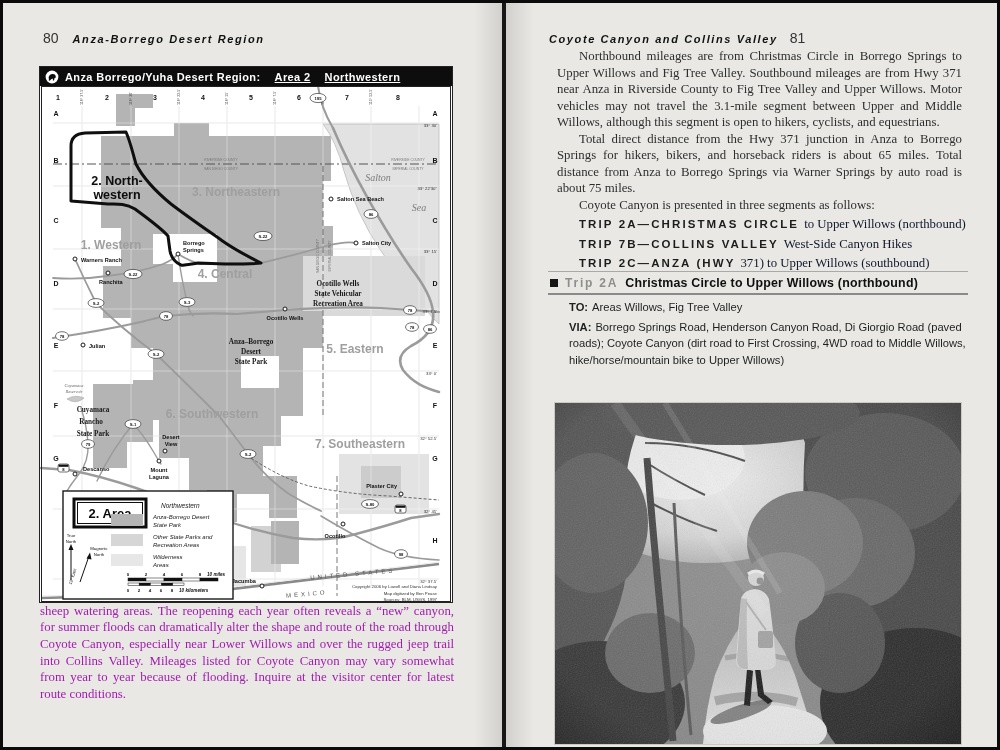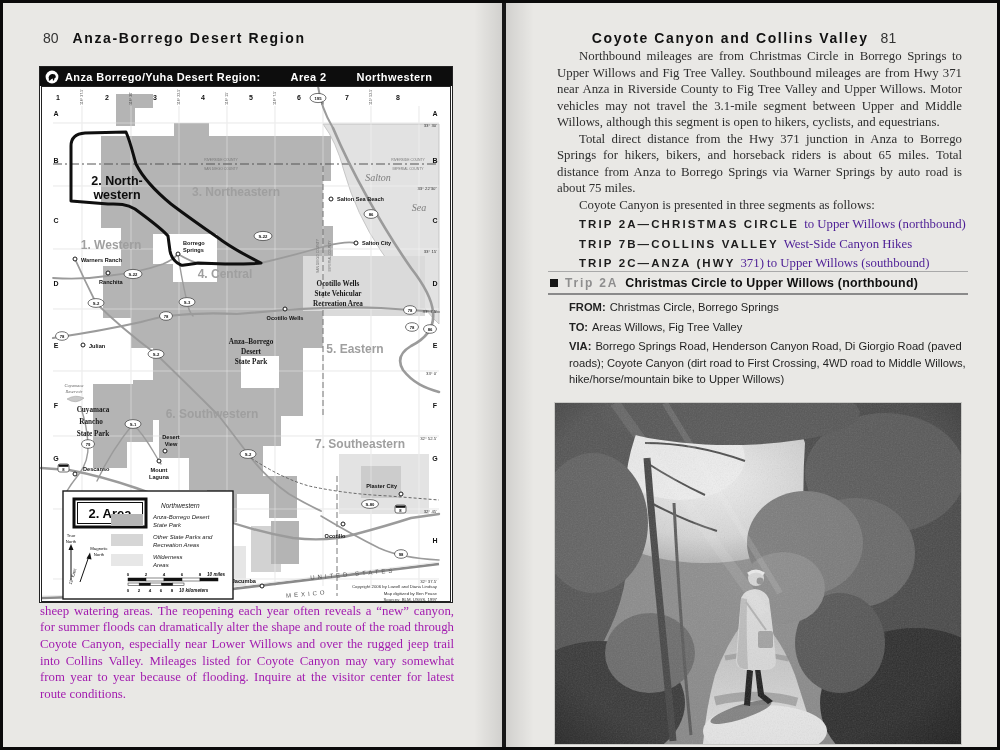--- a/index.html
+++ b/index.html
@@ -5,31 +5,31 @@
   html,body{margin:0;padding:0;background:#444;}
   .scan{position:relative;width:994px;height:744px;border:3px solid #0b0b0b;background:#e9e8e5;overflow:hidden;
         font-family:"Liberation Sans",sans-serif;}
   
   .gutter-line{position:absolute;left:499px;top:0;width:4px;height:744px;background:#171717;}
   .gutter-shade-l{position:absolute;left:471px;top:0;width:28px;height:744px;background:linear-gradient(to right,rgba(0,0,0,0),rgba(0,0,0,.10));}
   .gutter-shade-r{position:absolute;left:503px;top:0;width:28px;height:744px;background:linear-gradient(to left,rgba(0,0,0,0),rgba(0,0,0,.10));}
 
   
   .rh-left{position:absolute;left:40px;top:26px;width:430px;color:#111;}
-  .rh-right{position:absolute;left:534px;top:26px;width:414px;text-align:center;color:#111;}
+  .rh-right{position:absolute;left:546px;top:26px;width:414px;text-align:left;color:#111;}
   .folio{font-size:14px;color:#333;}
-  .rh-title{font-weight:bold;font-size:14px;letter-spacing:1.6px;}
+  .rh-title{font-weight:bold;font-size:11px;letter-spacing:1.6px;font-style:italic;}
   .rh-left .folio{margin-right:14px;}
   .rh-right .folio{margin-left:12px;}
 
   
   .map-box{position:absolute;left:36px;top:63px;width:412px;border:1px solid #222;background:#fff;}
   .map-titlebar{height:19px;background:#0d0d0d;color:#fff;display:flex;align-items:center;gap:6px;padding:0 5px;}
   .map-titlebar .t{font-weight:bold;font-size:11px;letter-spacing:.4px;white-space:pre;}
-  .map-titlebar .t.gap{margin-left:24px;}
+  .map-titlebar .t.gap{margin-left:8px;text-decoration:underline;}
   svg{display:block;}
   .mt-col{font:bold 7px "Liberation Sans",sans-serif;fill:#111;text-anchor:middle;}
   .mt-row{font:bold 7px "Liberation Sans",sans-serif;fill:#111;text-anchor:middle;}
   .mt-lon{font:3.6px "Liberation Sans",sans-serif;fill:#444;}
   .mt-lat{font:4.3px "Liberation Sans",sans-serif;fill:#333;text-anchor:end;}
   .mt-region{font:bold 12px "Liberation Sans",sans-serif;fill:#9f9f9f;text-anchor:middle;}
   .mt-region2{font:bold 12.5px "Liberation Sans",sans-serif;fill:#0d0d0d;text-anchor:middle;}
   .mt-park{font:bold 7.2px "Liberation Serif",serif;fill:#1a1a1a;text-anchor:middle;}
   .mt-town{font:bold 5.6px "Liberation Sans",sans-serif;fill:#111;}
   .mt-town.mid{text-anchor:middle;} .mt-town.end{text-anchor:end;}
@@ -48,21 +48,21 @@
 
   
   .body-left{position:absolute;left:37px;top:587px;width:414px;font:12.8px/16.6px "Liberation Serif",serif;
              color:#a21caf;text-align:justify;}
 
   
   .rp-text{position:absolute;left:554px;top:45px;width:405px;color:#2e2e2e;}
   .rp-text p{margin:0;font:12.8px/16.5px "Liberation Serif",serif;text-align:justify;text-indent:22px;}
   .trip-line{padding-left:22px;line-height:19.5px;white-space:nowrap;}
   .trip-code{font:bold 11.5px "Liberation Sans",sans-serif;letter-spacing:2.1px;color:#1c1c1c;}
-  .trip-rest{font:12.8px "Liberation Serif",serif;color:#4c1d95;margin-left:5px;}
+  .trip-rest{font:12.8px "Liberation Serif",serif;color:#0f172a;margin-left:5px;}
 
   .trip-heading{position:absolute;left:545px;top:268px;width:420px;}
   .th-rule-top{height:1px;background:#a9a9a9;}
   .th-row{display:flex;align-items:center;gap:7px;padding:4px 2px 3px 2px;}
   .th-square{width:8px;height:8px;background:#161616;}
   .th-label{font:bold 12px "Liberation Sans",sans-serif;letter-spacing:1.8px;color:#8e8e8e;}
   .th-title{font:bold 12.4px "Liberation Sans",sans-serif;letter-spacing:.2px;color:#0f0f0f;}
   .th-rule-bottom{height:2px;background:#8a8a8a;}
 
   .details{position:absolute;left:566px;top:296px;width:397px;}
@@ -409,23 +409,20 @@
     <div class="th-row">
       <span class="th-square"></span>
       <span class="th-label">Trip 2A</span>
       <span class="th-title">Christmas Circle to Upper Willows (northbound)</span>
     </div>
     <div class="th-rule-bottom"></div>
   </div>
 
   <div class="details">
     <div class="detail-line">
-      <span class="detail-label">FROM:</span><span>Christmas Circle, Borrego Springs</span>
-    </div>
-    <div class="detail-line">
       <span class="detail-label">TO:</span><span>Areas Willows, Fig Tree Valley</span>
     </div>
     <div class="detail-line">
       <span class="detail-label">VIA:</span><span>Borrego Springs Road, Henderson Canyon Road, Di Giorgio Road (paved roads); Coyote Canyon (dirt road to First Crossing, 4WD road to Middle Willows, hike/horse/mountain bike to Upper Willows)</span>
     </div>
   </div>
 
 
   <div class="photo">
     <svg width="406" height="341" viewBox="0 0 406 341">

